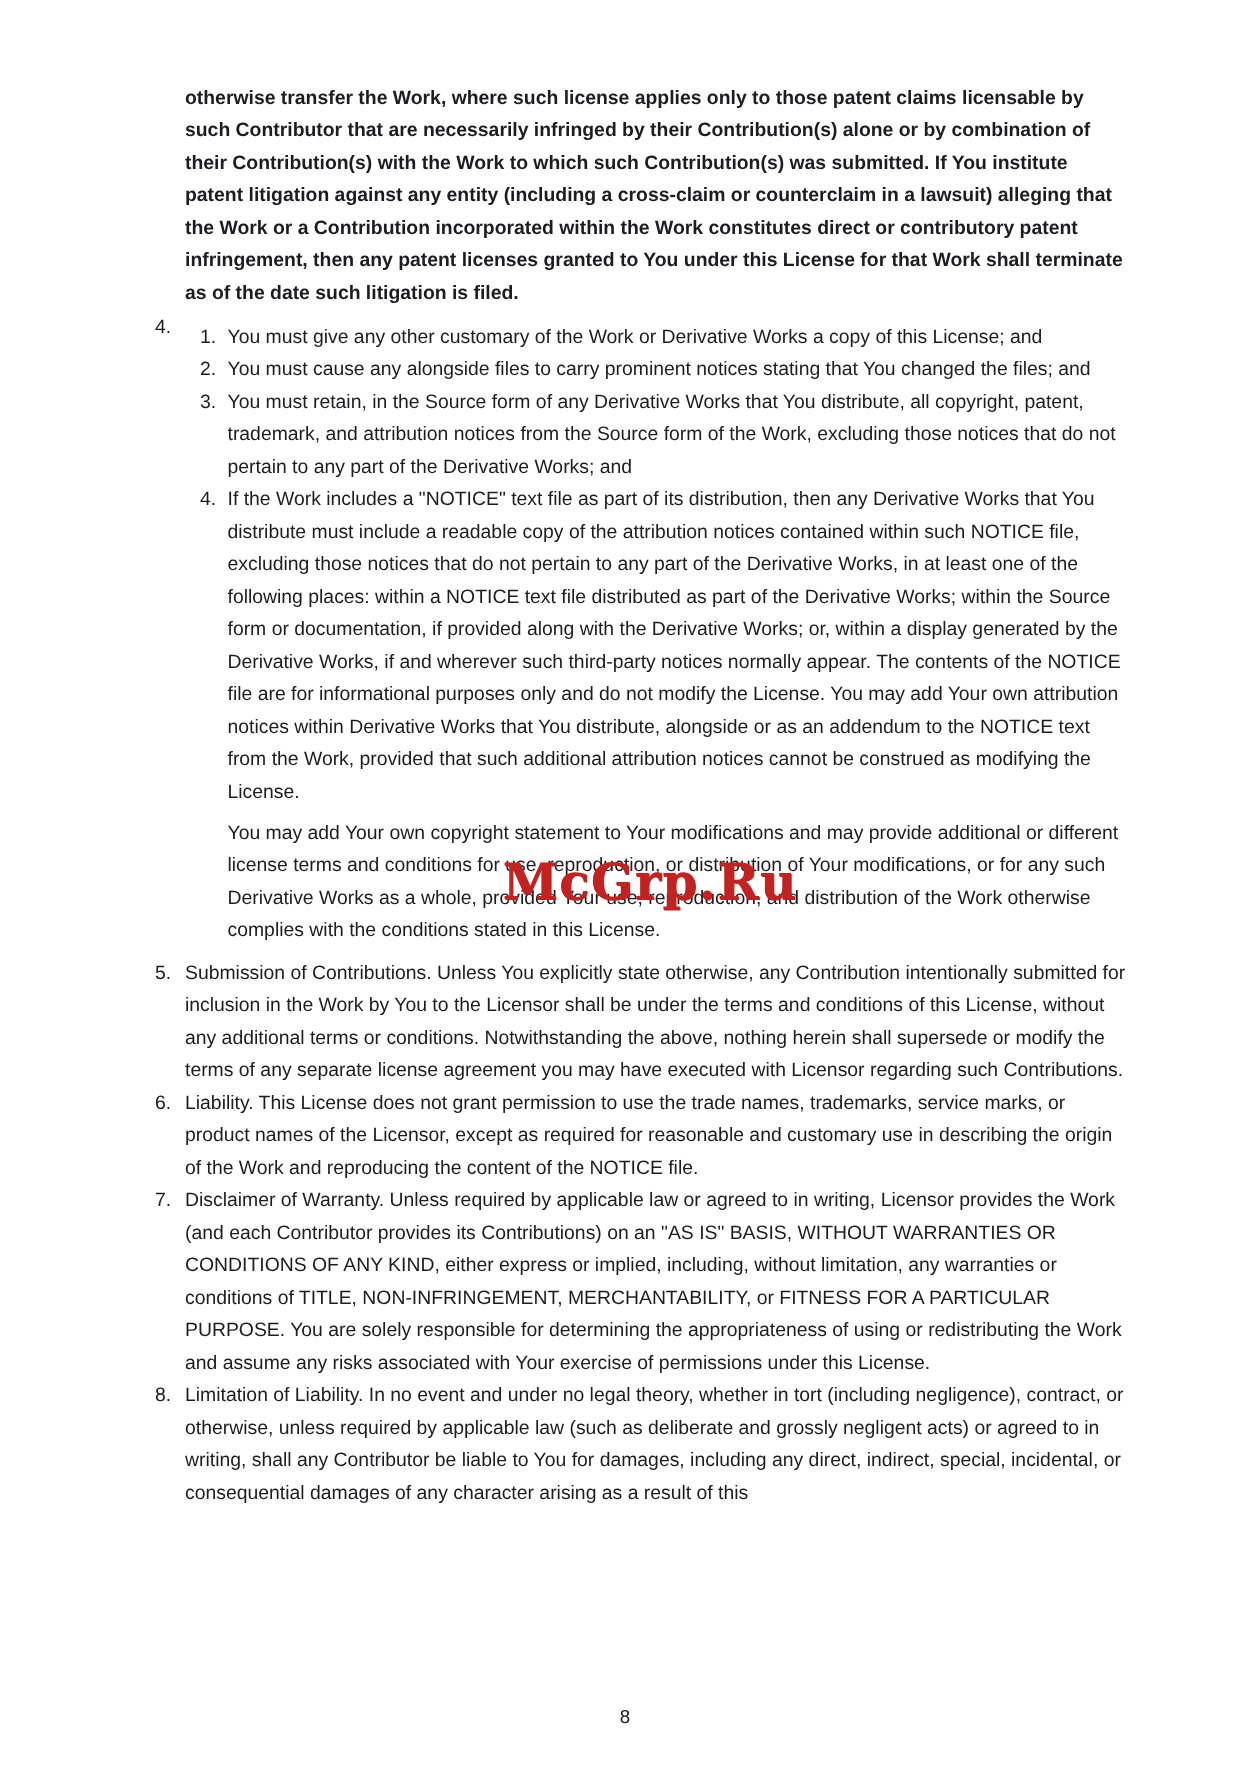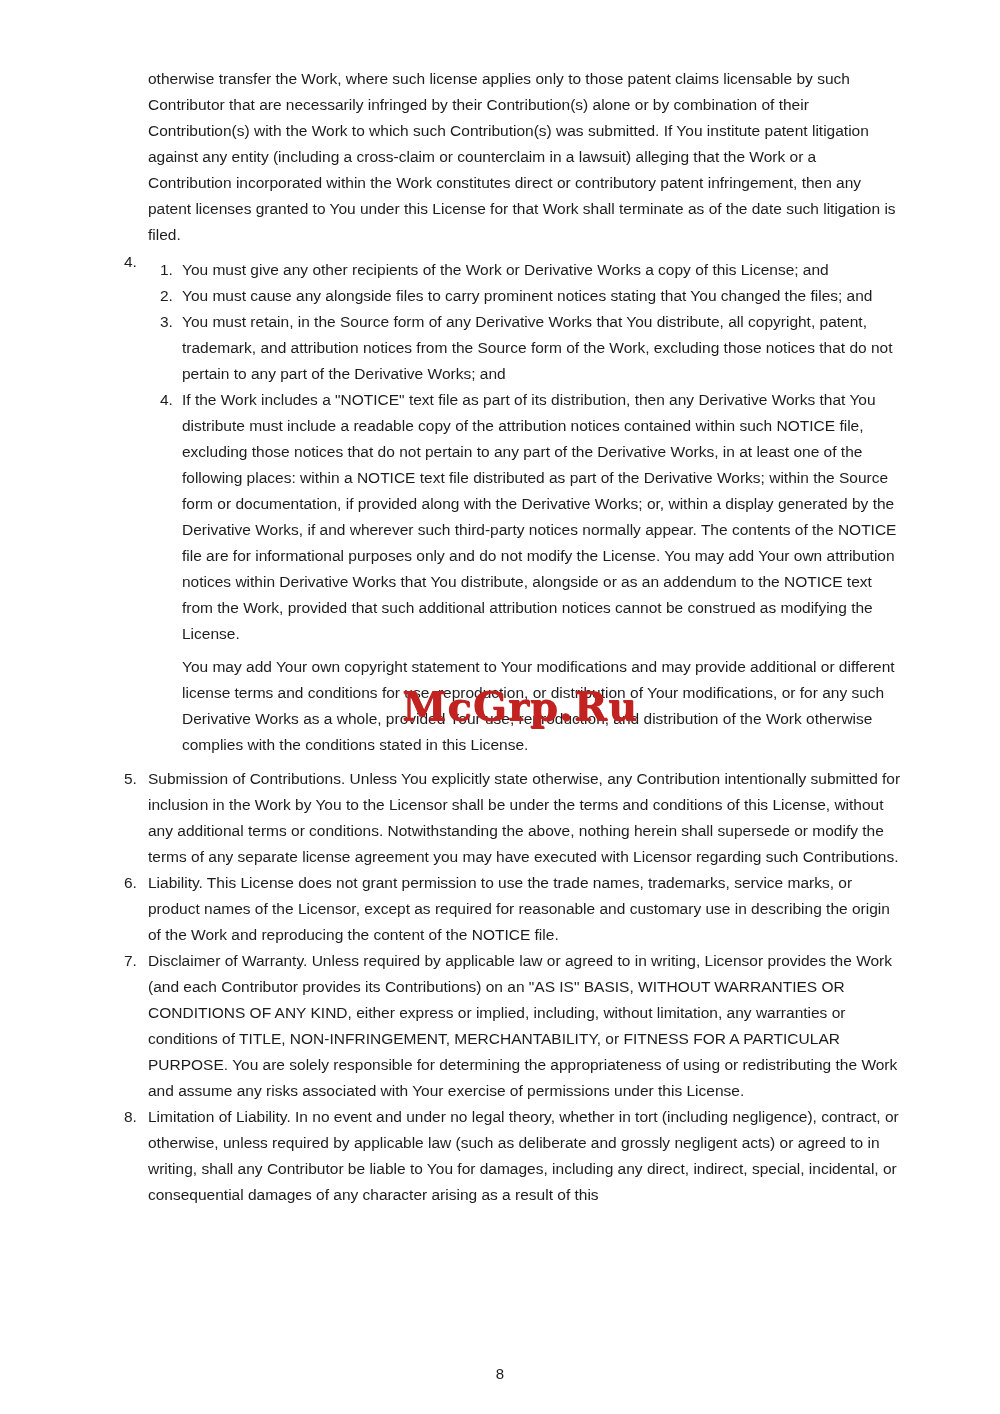--- a/index.html
+++ b/index.html
@@ -21,20 +21,21 @@
   .content {
     position: absolute;
     left: 124px;
     top: 66px;
     width: 780px;
   }
   p { margin: 0; }
   .cont-para {
     margin-left: 24px;
     margin-bottom: 1px;
+    font-weight: bold;
   }
   .item {
     display: flex;
     align-items: flex-start;
   }
   .item > .num {
     flex: none;
     width: 24px;
   }
   .item > .body {
@@ -94,21 +95,21 @@
 
     <p class="cont-para">otherwise transfer the Work, where such license applies only to those patent claims licensable by such Contributor that are necessarily infringed by their Contribution(s) alone or by combination of their Contribution(s) with the Work to which such Contribution(s) was submitted. If You institute patent litigation against any entity (including a cross-claim or counterclaim in a lawsuit) alleging that the Work or a Contribution incorporated within the Work constitutes direct or contributory patent infringement, then any patent licenses granted to You under this License for that Work shall terminate as of the date such litigation is filed.</p>
 
     <div class="item">
       <span class="num">4.</span>
       <div class="body">
 
         <div class="sub-list">
           <div class="sub-item">
             <span class="num">1.</span>
-            <p class="text">You must give any other recipients of the Work or Derivative Works a copy of this License; and</p>
+            <p class="text">You must give any other customary of the Work or Derivative Works a copy of this License; and</p>
           </div>
           <div class="sub-item">
             <span class="num">2.</span>
             <p class="text">You must cause any alongside files to carry prominent notices stating that You changed the files; and</p>
           </div>
           <div class="sub-item">
             <span class="num">3.</span>
             <p class="text">You must retain, in the Source form of any Derivative Works that You distribute, all copyright, patent, trademark, and attribution notices from the Source form of the Work, excluding those notices that do not pertain to any part of the Derivative Works; and</p>
           </div>
           <div class="sub-item">

